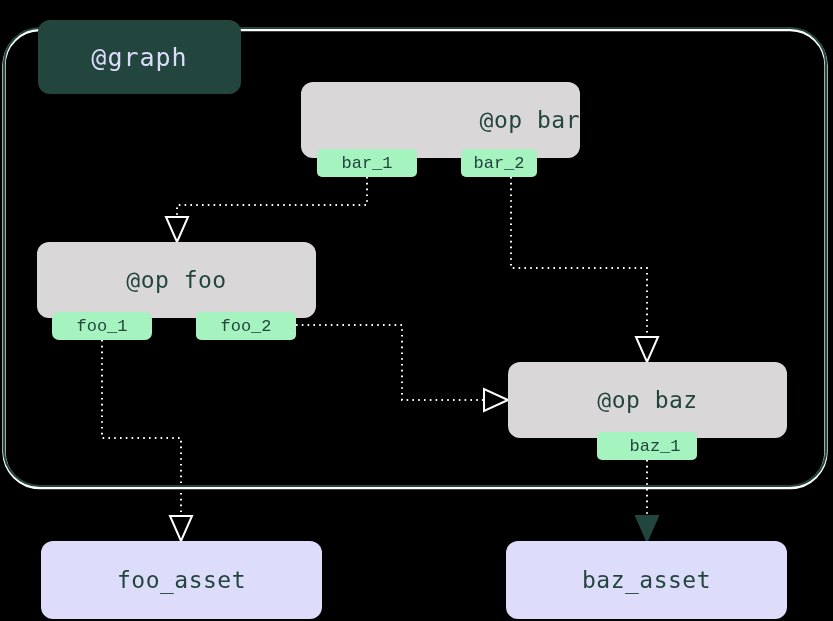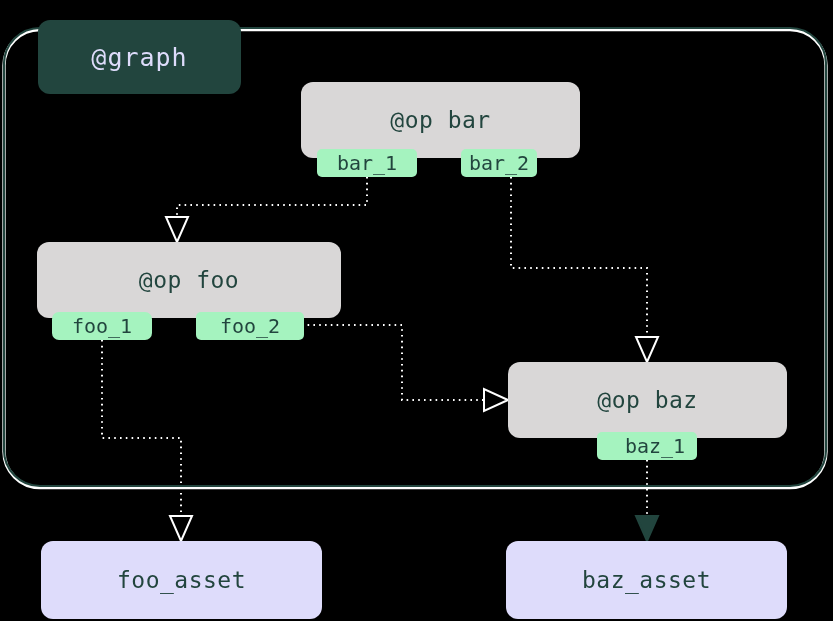--- a/index.html
+++ b/index.html
@@ -55,24 +55,25 @@
     text-align: right;
   }
   .port {
     position: absolute;
     box-sizing: border-box;
     background: #a5f3bf;
     border-radius: 5px;
     display: flex;
     align-items: center;
     justify-content: center;
-    font-size: 20px;
+    font-size: 17px;
     color: #22453e;
     white-space: pre;
     z-index: 6;
+    font-family: Liberation Mono, monospace;
   }
   .cluster-label {
     position: absolute;
     box-sizing: border-box;
     background: #22453e;
     border-radius: 12px;
     display: flex;
     align-items: center;
     justify-content: center;
     font-size: 25px;
@@ -102,30 +103,30 @@
         <polyline points="102,340 102,438 181,438 181,531" fill="none" stroke="#ffffff" stroke-width="2" stroke-dasharray="1.6 4.2" stroke-linecap="butt"></polyline>
         <polygon points="170,516 192,516 181,541" fill="#000000" stroke="#ffffff" stroke-width="2" stroke-linejoin="miter"></polygon>
         <polyline points="647,460 647,531" fill="none" stroke="#ffffff" stroke-width="2" stroke-dasharray="1.6 4.2" stroke-linecap="butt"></polyline>
         <polygon points="636,516 658,516 647,541" fill="#22453e" stroke="#22453e" stroke-width="2" stroke-linejoin="miter"></polygon>
       </g>
   </svg>
 
   <div class="cluster-label" id="cluster-label" style="left: 38px; top: 4px; width: 203px; height: 74px; margin-top: 16px;">@graph</div>
 
   <div id="nodes-layer">
-      <div class="node op-node" style="left: 301px; top: 82px; width: 279px; height: 76px;">
+      <div class="node op-node" style="left: 301px; top: 82px; width: 279px; height: 76px; justify-content: flex-end;">
         <span class="op-label">@op bar</span>
       </div>
       <div class="port" style="left: 317px; top: 149px; width: 100px; height: 28px;">bar_1</div>
       <div class="port" style="left: 461px; top: 149px; width: 76px; height: 28px;">bar_2</div>
-      <div class="node op-node" style="left: 37px; top: 242px; width: 304px; height: 76px;">
+      <div class="node op-node" style="left: 37px; top: 242px; width: 279px; height: 76px;">
         <span class="op-label">@op foo</span>
       </div>
       <div class="port" style="left: 52px; top: 312px; width: 100px; height: 28px; border-radius: 7px;">foo_1</div>
-      <div class="port" style="left: 196px; top: 312px; width: 108px; height: 28px;">foo_2</div>
+      <div class="port" style="left: 196px; top: 312px; width: 100px; height: 28px;">foo_2</div>
       <div class="node op-node" style="left: 508px; top: 362px; width: 279px; height: 76px;">
         <span class="op-label">@op baz</span>
       </div>
       <div class="port" style="left: 597px; top: 432px; width: 100px; height: 28px; padding-left: 16px;">baz_1</div>
       <div class="node asset-node" style="left: 41px; top: 541px; width: 281px; height: 78px;">
         <span class="asset-label">foo_asset</span>
       </div>
       <div class="node asset-node" style="left: 506px; top: 541px; width: 281px; height: 78px;">
         <span class="asset-label">baz_asset</span>
       </div>

